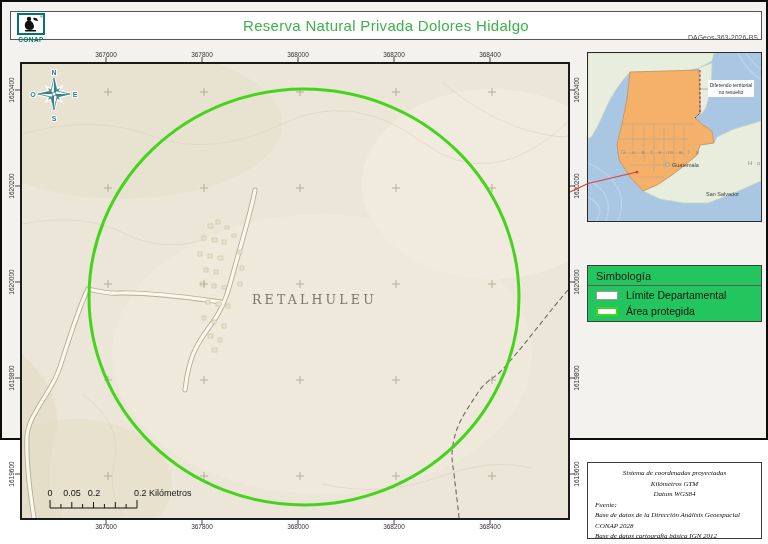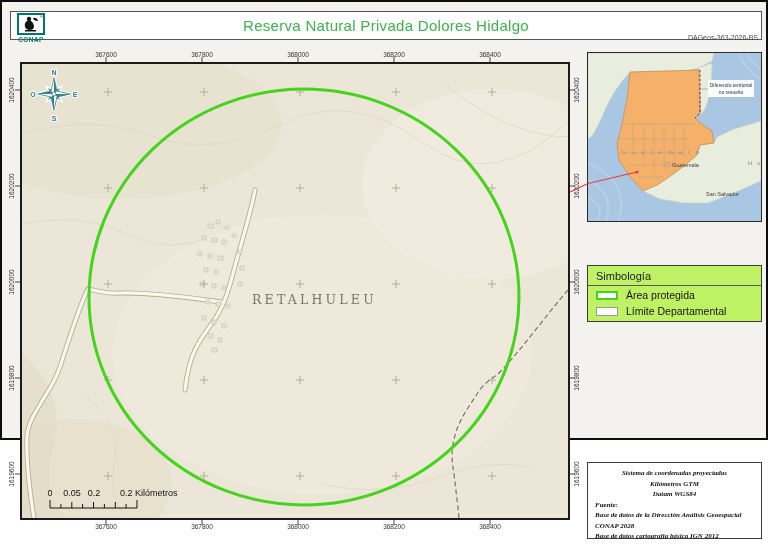--- a/index.html
+++ b/index.html
@@ -19,28 +19,28 @@
   .yt{position:absolute;width:44px;height:8px;line-height:8px;text-align:center;font-size:6.5px;color:#333;transform:rotate(-90deg)}
   
   .compass{position:absolute;left:6px;top:2px;width:52px;height:60px}
   
   .scalebar{position:absolute;left:24px;top:424px;width:180px;height:28px}
   .sb-label{position:absolute;top:0;font-size:9px;color:#141414;width:30px;text-align:center}
   
   .inset{position:absolute;left:585px;top:50px;width:175px;height:170px;border:1px solid #2a2a2a;background:#a9c7e3;overflow:hidden}
   .inset-label{position:absolute;white-space:nowrap}
   .note-box{position:absolute;left:120px;top:27px;width:46px;background:rgba(255,255,255,.95);font-size:5px;line-height:1.3;color:#333;text-align:center;padding:2px 1px}
-  .legend{position:absolute;left:585px;top:263px;width:175px;height:57px;background:#bef264;border:1px solid #3c3c3c}
+  .legend{position:absolute;left:585px;top:263px;width:175px;height:57px;background:#22c55e;border:1px solid #3c3c3c}
   .legend-title{font-size:11px;color:#1c1c1c;padding:4px 8px 3px;border-bottom:1px solid #5a5a5a}
   .legend-item{display:flex;align-items:center;gap:8px;padding:3px 8px 1px}
   .legend-item span{font-size:10.5px;color:#141414}
   .swatch{width:22px;height:9px;flex:0 0 auto}
   .swatch-dept{background:#fdfdfd;border:1px solid #9a9a9a}
   .swatch-prot{background:#fff;border:2px solid #45d41c}
-  .infobox{position:absolute;left:585px;top:460px;width:175px;height:77px;background:#fff;border:1px solid #3c3c3c;padding:5px 7px;font-family:"Liberation Serif",serif;font-style:italic;font-weight:bold;font-size:7px;line-height:1.5;color:#101010}
+  .infobox{position:absolute;left:585px;top:460px;width:175px;height:77px;background:#fff;border:1px solid #3c3c3c;padding:5px 7px;font-family:"Liberation Serif",serif;font-style:italic;font-weight:normal;font-size:7px;line-height:1.5;color:#101010}
   .infobox .ctr{text-align:center}
   .infobox .src{text-align:justify}
   .overlay{position:absolute;left:0;top:0;pointer-events:none}
 </style>
 </head>
 <body>
 
 <div class="page">
 
   <div class="header">
@@ -168,21 +168,21 @@
           <text x="5" y="31">O</text>
         </g>
       </svg>
     </div>
 
     
     <div class="scalebar">
       <span class="sb-label" style="left:-11px">0</span>
       <span class="sb-label" style="left:11px">0.05</span>
       <span class="sb-label" style="left:33px">0.2</span>
-      <span class="sb-label" style="left:74px;width:90px;text-align:left">0.2 Kilómetros</span>
+      <span class="sb-label" style="left:88px;width:90px;text-align:left">0.2 Kilómetros</span>
       <svg width="120" height="12" viewBox="0 0 120 12" style="position:absolute;left:0;top:12px">
         <path d="M4,8 H91 M4,0 V8 M91,0 V8 M25.8,2 V8 M47.5,2 V8 M69.3,2 V8 M14.9,4 V8 M36.6,4 V8 M58.4,4 V8 M80.1,4 V8" stroke="#141414" stroke-width="1" fill="none"></path>
       </svg>
     </div>
   </div>
 
   <div class="inset">
     <svg width="173" height="168" viewBox="0 0 173 168">
       <rect width="173" height="168" fill="#a9c7e3"></rect>
       <g stroke="#bdd5ec" stroke-width="1.2" fill="none">
@@ -208,26 +208,26 @@
     <div class="inset-label" style="left:33px;top:96px;font-size:6px;letter-spacing:2.2px;color:#8f8f8f">G u a t e m a l a</div>
     <div class="inset-label" style="left:84px;top:109px;font-size:5.5px;color:#3f3f3f">Guatemala</div>
     <div class="inset-label" style="left:118px;top:138px;font-size:5.5px;color:#3f3f3f">San Salvador</div>
     <div class="inset-label" style="left:160px;top:107px;font-size:6px;letter-spacing:1.5px;color:#8f8f8f">H o</div>
     <div class="note-box">Diferendo territorial no resuelto</div>
   </div>
 
   <div class="legend">
     <div class="legend-title">Simbología</div>
     <div class="legend-item">
+      <div class="swatch swatch-dept"></div>
+      <span>Límite Departamental</span>
+    </div>
+    <div class="legend-item">
       <div class="swatch swatch-prot"></div>
       <span>Área protegida</span>
-    </div>
-    <div class="legend-item">
-      <div class="swatch swatch-dept"></div>
-      <span>Límite Departamental</span>
     </div>
   </div>
 
   <div class="infobox">
     <div class="ctr">Sistema de coordenadas proyectadas</div>
     <div class="ctr">Kilómetros GTM</div>
     <div class="ctr">Datum WGS84</div>
     <div>Fuente:</div>
     <div class="src">Base de datos de la Dirección Análisis Geoespacial</div>
     <div>CONAP 2028</div>

